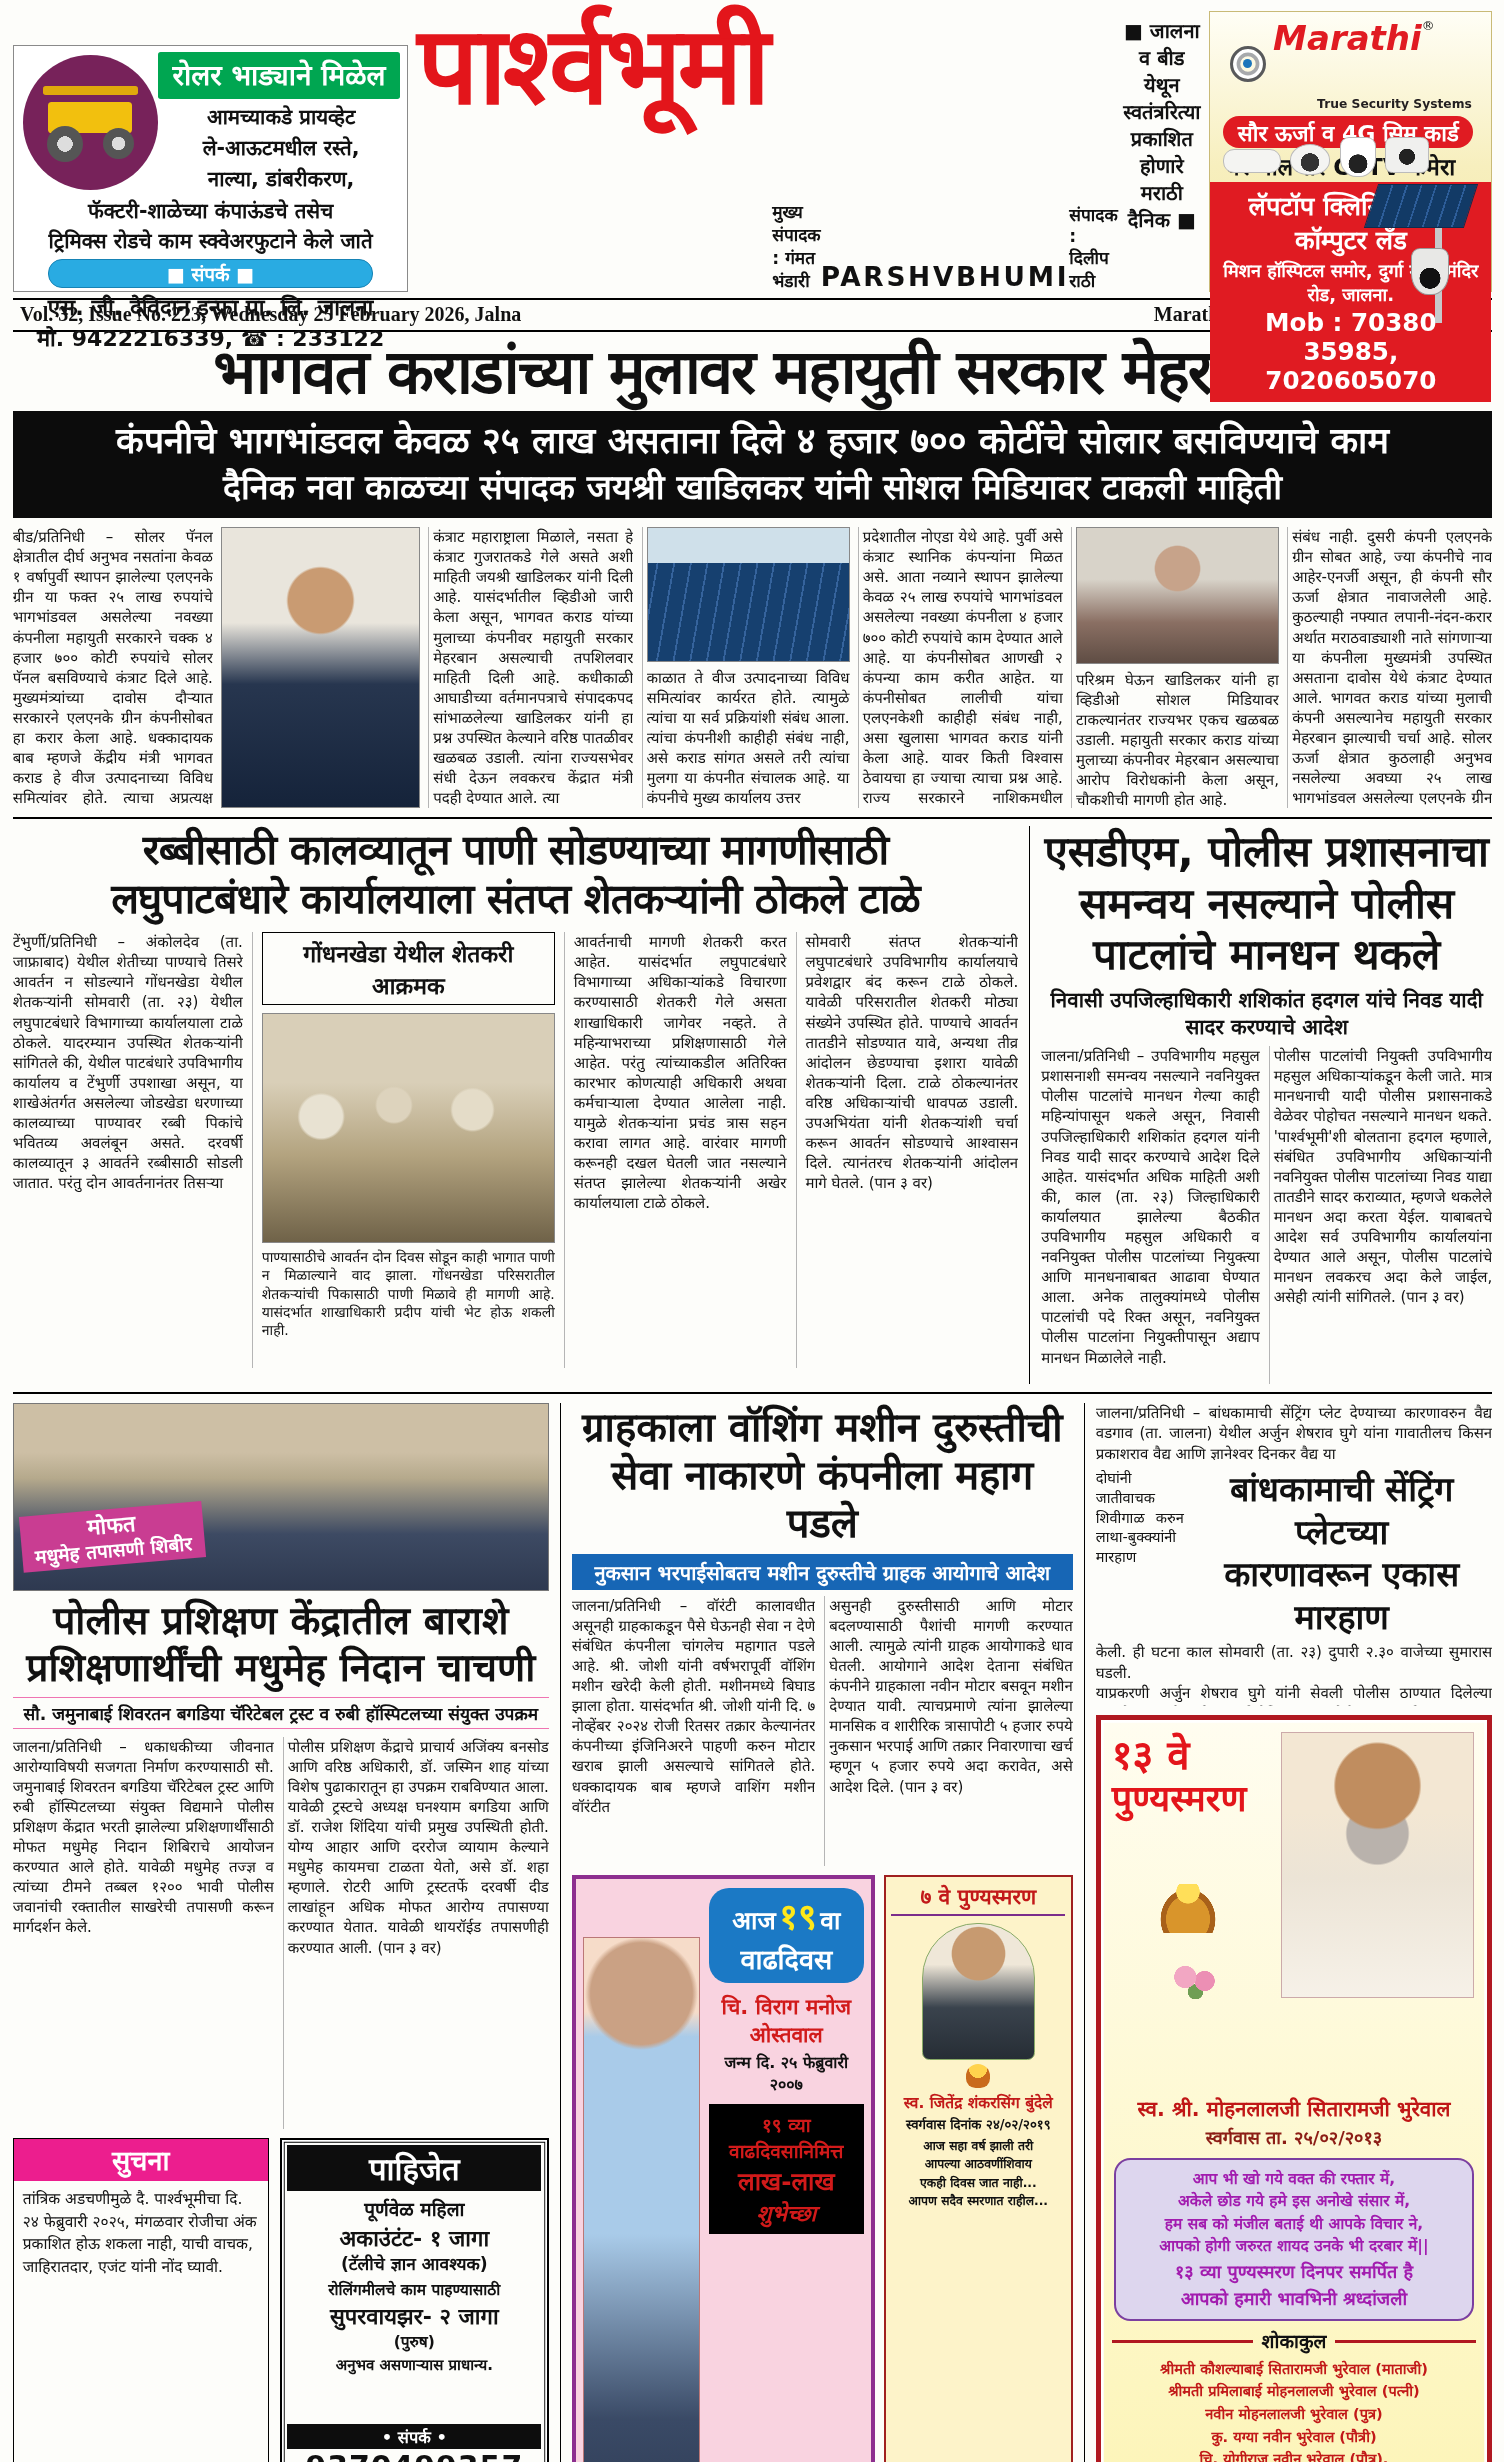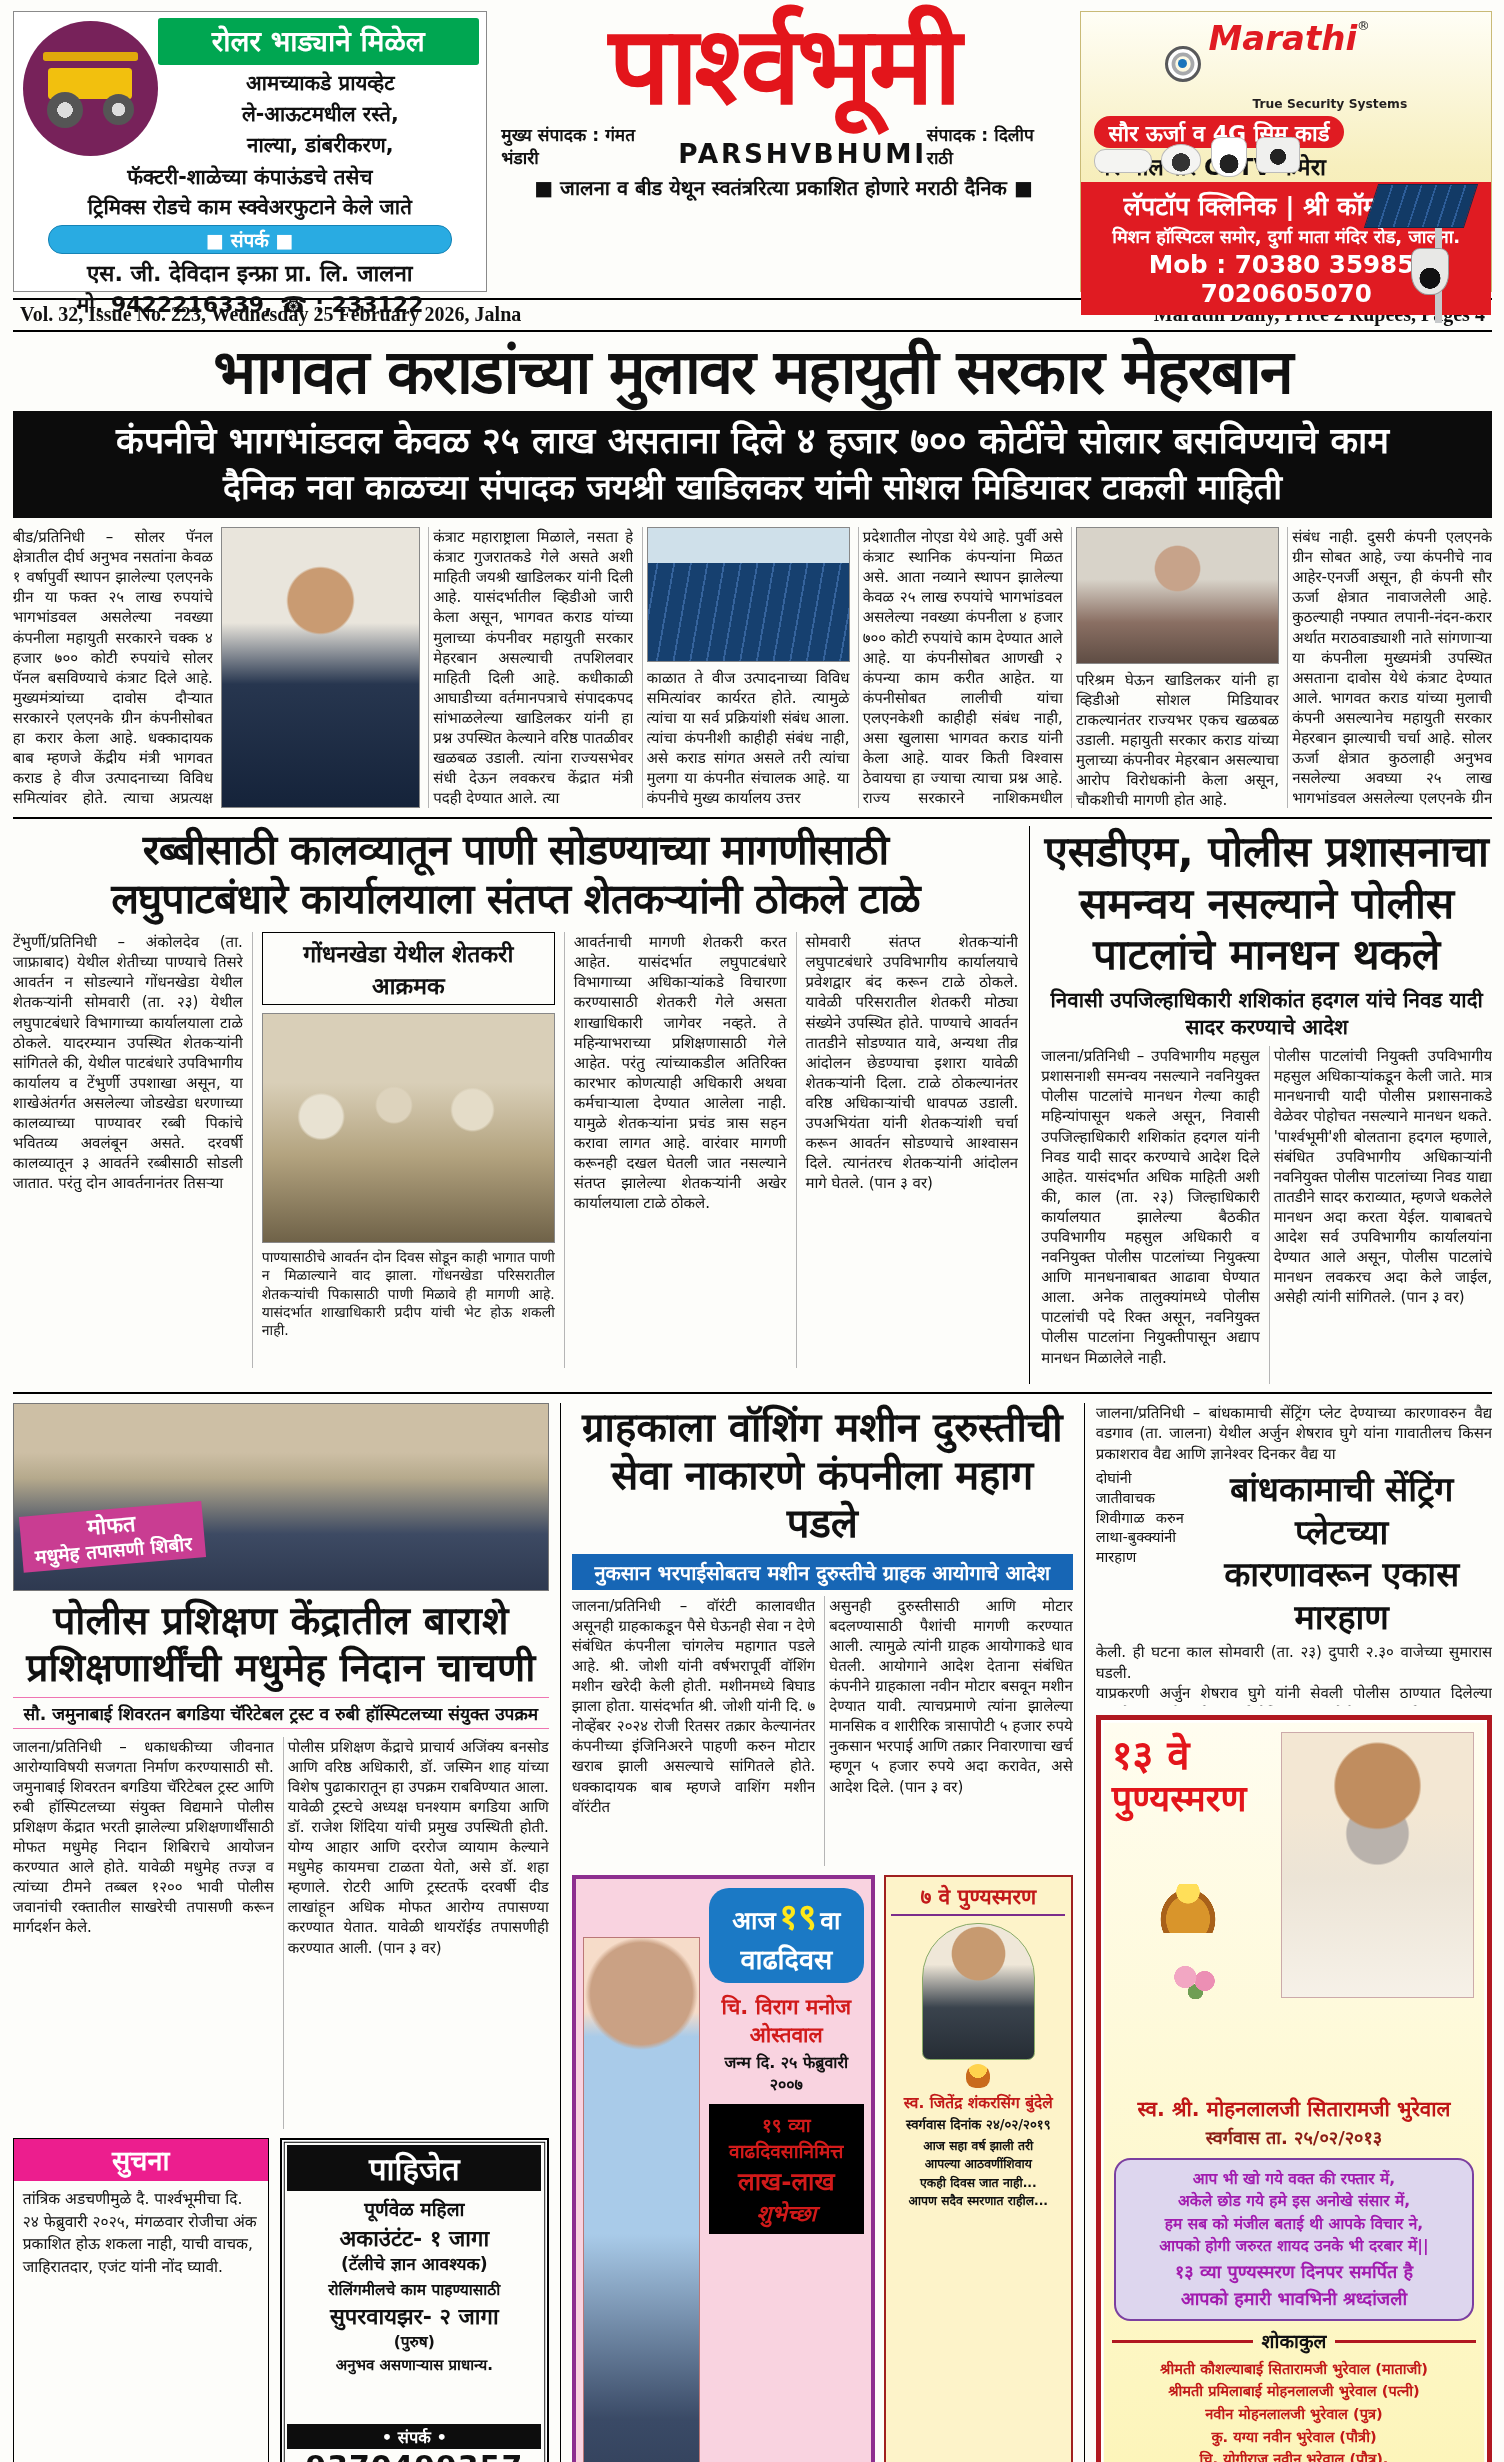--- a/index.html
+++ b/index.html
@@ -3,39 +3,39 @@
 <meta charset="utf-8">
 <style>
   * { margin:0; padding:0; box-sizing:border-box; }
   body { background:#888; font-family:"DejaVu Sans", sans-serif; }
   .page { width:1505px; height:2462px; background:#fdfdfa; margin:0 auto; position:relative;
           overflow:hidden; color:#111; padding:11px 12.8px; }
   .bold { font-weight:bold; }
 
   
   .hdr { display:flex; gap:9px; height:281px; }
-  .ad-roller { width:474px; border:0.9px solid #8a8a8a; position:relative; padding:5.5px 7.3px; background:#fff; }
+  .ad-roller { width:570px; border:0.9px solid #8a8a8a; position:relative; padding:5.5px 7.3px; background:#fff;margin-top:34px; }
   .rl-head { margin-left:137px; background:#00a651; color:#fff; font-size:28px; font-weight:bold;
              text-align:center; padding:3.6px 0 5.5px; border-radius:2.7px; }
   .rl-circle { position:absolute; left:9px; top:9px; width:135px; height:135px; border-radius:50%;
                background:#77225a; overflow:hidden; }
   .rl-roller { position:absolute; left:25.5px; top:47px; width:84px; height:31px; background:#f2c00e; border-radius:3.6px; }
   .rl-canopy { position:absolute; left:20px; top:31px; width:95px; height:9px; background:#e0a90c; border-radius:2.7px; }
   .rl-wheel1 { position:absolute; left:24px; top:71px; width:36px; height:36px; border-radius:50%;
                background:radial-gradient(circle at 50% 50%, #ddd 0 30%, #555 31% 100%); }
   .rl-wheel2 { position:absolute; left:80px; top:73px; width:31px; height:31px; border-radius:50%;
                background:radial-gradient(circle at 50% 50%, #ddd 0 30%, #555 31% 100%); }
   .rl-lines { margin-left:141px; text-align:center; font-weight:bold; font-size:20.5px; line-height:1.5; margin-top:3.6px; }
   .rl-wide { text-align:center; font-weight:bold; font-size:20.5px; margin-top:1.8px; }
   .rl-contact { background:#29abe2; border:1.8px solid #1683b5; color:#fff; border-radius:14px;
                 font-size:19px; font-weight:bold; text-align:center; margin:4.6px 27px 2.7px; padding:0.9px 0; }
   .rl-co { text-align:center; font-weight:bold; font-size:22.3px; }
   .rl-ph { text-align:center; font-weight:bold; font-size:22px; }
 
-  .mast { flex:1; display:flex; flex-direction:column; }
+  .mast { flex:1; display:flex; flex-direction:row; }
   .mast-title { font-size:108px; line-height:1.02; font-weight:800; color:#e3151b; text-align:center;
                 letter-spacing:-3.6px; }
   .mast-sub { display:flex; justify-content:space-between; align-items:flex-end; padding:0 5.5px; margin-top:1.8px; }
   .mast-chief, .mast-ed { font-size:17.3px; font-weight:bold; }
   .mast-latin { font-size:26.4px; font-weight:800; letter-spacing:2.7px; }
   .mast-tag { text-align:center; font-size:20px; font-weight:bold; margin-top:5.5px; }
 
   .ad-tv { width:412px; border:0.9px solid #c9ba77; background:linear-gradient(180deg,#fffef6 0%,#f7efbe 55%,#f3e7a8 100%);
            display:flex; flex-direction:column; position:relative; padding-top:5.5px; }
   .tv-logo { display:flex; align-items:center; justify-content:center; gap:7.3px; }

